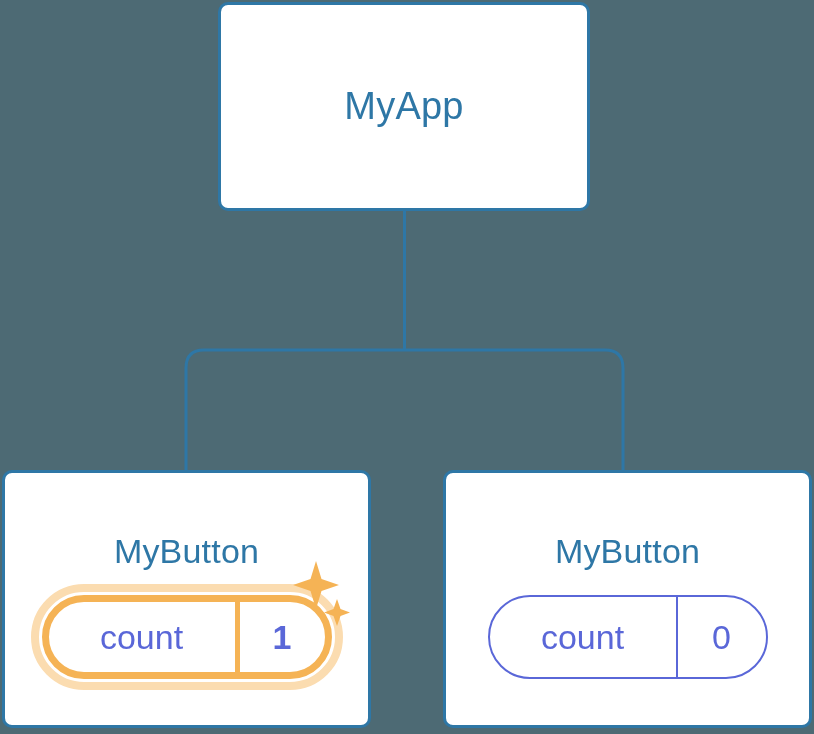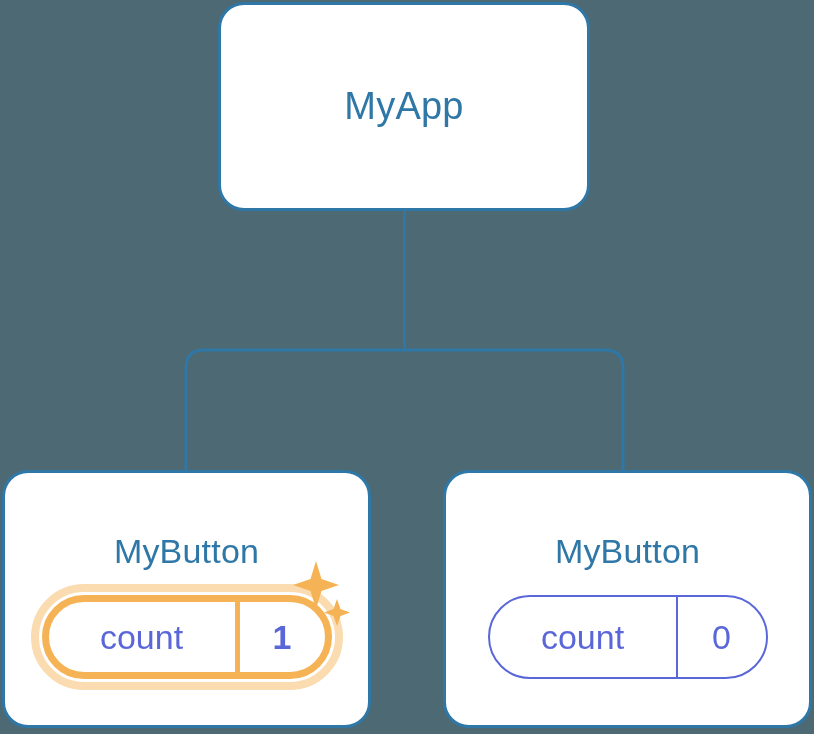--- a/index.html
+++ b/index.html
@@ -23,21 +23,21 @@
     width: 814px; height: 734px;
     pointer-events: none;
     z-index: 1;
   }
 
   
   .node {
     position: absolute;
     background: #ffffff;
     border: 3px solid #2e77a6;
-    border-radius: 26px;
+    border-radius: 10px;
     box-sizing: border-box;
     z-index: 2;
   }
 
   #node-root {
     left: 218px;
     top: 2px;
     width: 372px;
     height: 209px;
     display: flex;

